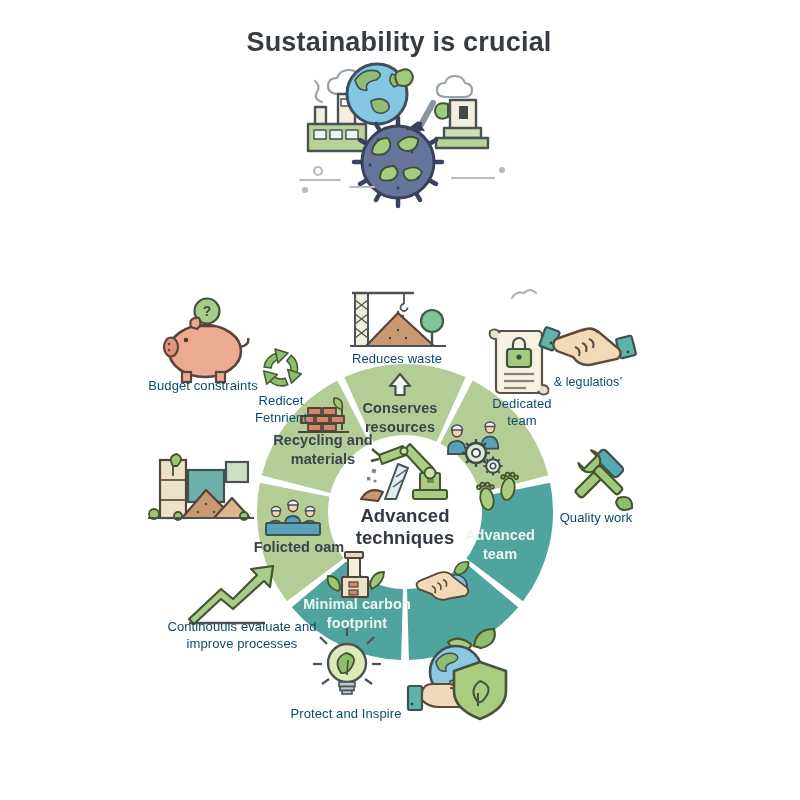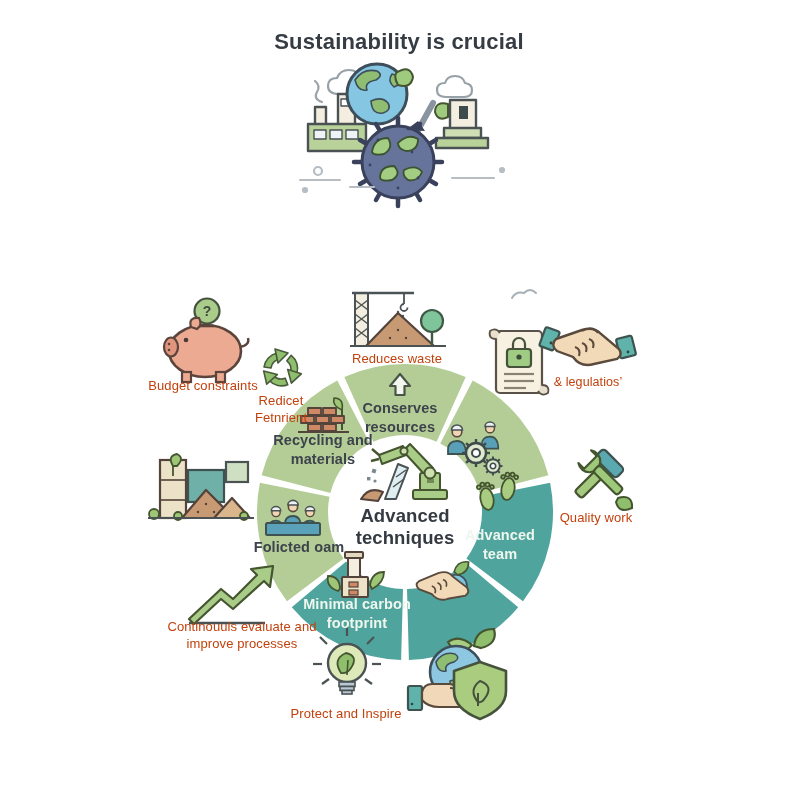--- a/index.html
+++ b/index.html
@@ -3,23 +3,23 @@
 <meta charset="utf-8">
 <style>
   html,body{margin:0;padding:0;background:#ffffff;}
   .canvas{
     position:relative;width:800px;height:800px;background:#ffffff;overflow:hidden;
     font-family:"Liberation Sans", sans-serif;
   }
   svg{position:absolute;left:0;top:0;}
   .lbl{
     position:absolute;transform:translate(-50%,-50%);text-align:center;
-    color:#c2410c;font-size:13px;line-height:1.28;font-weight:500;letter-spacing:.1px;
+    color:#0c4a6e;font-size:13px;line-height:1.28;font-weight:500;letter-spacing:.1px;
   }
-  .title{font-size:22px;font-weight:700;color:#363c44;line-height:1.22;letter-spacing:.2px;}
+  .title{font-size:27px;font-weight:700;color:#363c44;line-height:1.22;letter-spacing:.2px;}
   .seg-lbl{font-size:14.5px;font-weight:700;color:#3c434b;}
   .seg-lbl.light{color:#eef6ee;font-weight:600;}
   .center-lbl{font-size:18.5px;font-weight:700;color:#343a42;line-height:1.2;}
   .small{font-size:12.5px;}
 </style>
 </head>
 <body>
 
 <div class="canvas">
 
@@ -397,20 +397,21 @@
     <path d="M14,-16 L40,-7 V13 Q40,31 14,41 Q-12,31 -12,13 V-7 Z" fill="#a9cc7f" stroke="#45523c" stroke-width="2.6" stroke-linejoin="round"></path>
     <path d="M12,24 q-10,-12 2,-21 q14,5 5,17 q-3,5 -7,4 Z M12,28 v-13" fill="none" stroke="#45523c" stroke-width="2"></path>
   </g>
 </svg>
 
   <div class="lbl title" style="left:399px;top:42px;width:400px">Sustainability is crucial</div>
 
   <div class="lbl" style="left:203px;top:386px;width:150px">Budget constraints</div>
   <div class="lbl" style="left:281px;top:410px;width:72px">Redicet Fetnrient</div>
   <div class="lbl" style="left:397px;top:359px;width:150px">Reduces waste</div>
+  <div class="lbl" style="left:522px;top:413px;width:80px">Dedicated team</div>
   <div class="lbl small" style="left:588px;top:382px;width:120px">&amp; legulatios’</div>
   <div class="lbl" style="left:596px;top:518px;width:120px">Quality work</div>
   <div class="lbl" style="left:242px;top:636px;width:168px">Continouuls evaluate and improve processes</div>
   <div class="lbl" style="left:346px;top:714px;width:160px">Protect and Inspire</div>
 
   <div class="lbl seg-lbl" style="left:400px;top:418px;width:100px">Conserves resources</div>
   <div class="lbl seg-lbl" style="left:323px;top:450px;width:110px">Recycling and materials</div>
   <div class="lbl seg-lbl" style="left:299px;top:547px;width:130px">Folicted oam</div>
   <div class="lbl seg-lbl light" style="left:357px;top:614px;width:125px">Minimal carbon footprint</div>
   <div class="lbl center-lbl" style="left:405px;top:527px;width:125px">Advanced techniques</div>

